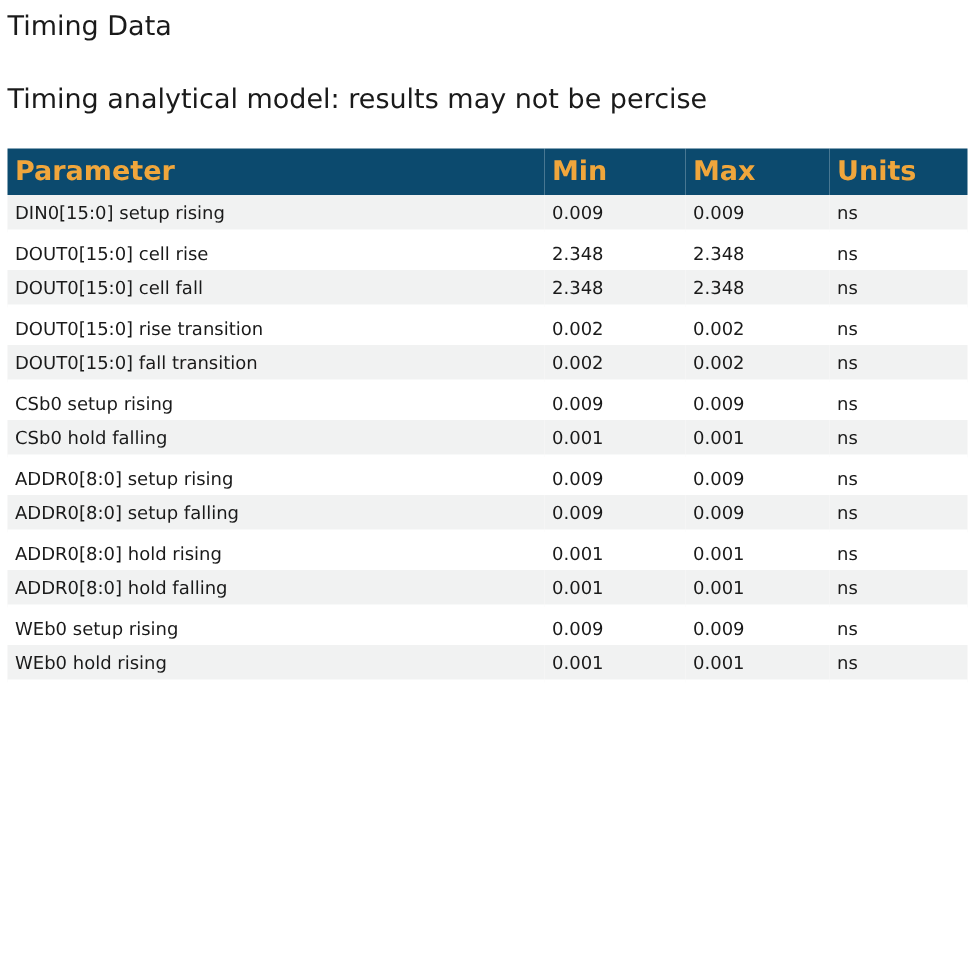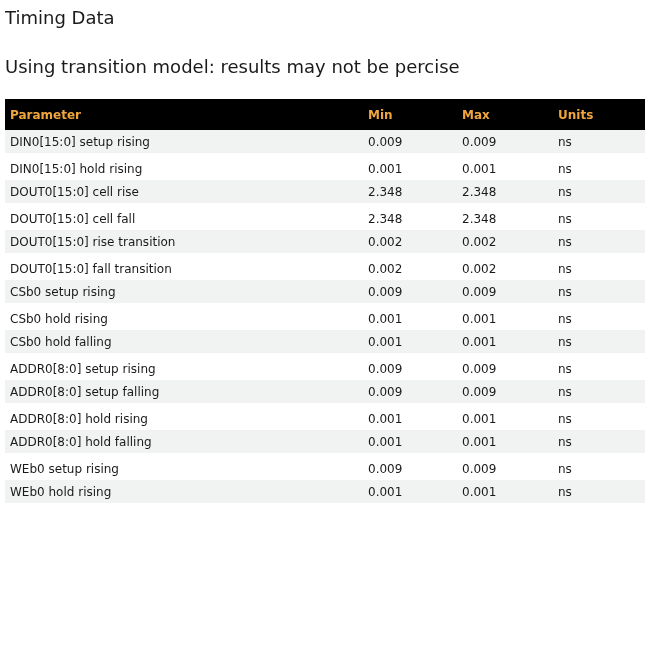--- a/index.html
+++ b/index.html
@@ -36,24 +36,24 @@
     width: 640px;
     margin-top: 21px;
     font-size: 12px;
     color: #1a1a1a;
   }
   table.timing-table col.c-param { width: 358px; }
   table.timing-table col.c-min   { width: 94px; }
   table.timing-table col.c-max   { width: 96px; }
   table.timing-table col.c-units { width: 92px; }
   table.timing-table thead th {
-    background: #000000;
+    background: #0c4a6e;
     color: #f0a63c;
     font-weight: bold;
-    font-size: 12px;
+    font-size: 18px;
     text-align: left;
     height: 31px;
     padding: 0 0 0 5px;
     vertical-align: middle;
   }
   table.timing-table tbody td {
     height: 25px;
     padding: 0 0 0 5px;
     vertical-align: middle;
     background: #ffffff;
@@ -61,21 +61,21 @@
   table.timing-table tbody tr:nth-child(odd) td {
     background: #f1f2f2;
     border-bottom: 4px solid #ffffff;
   }
 </style>
 </head>
 <body>
 
 <div class="container">
   <h1 class="page-title">Timing Data</h1>
-  <p class="page-subtitle">Using transition model: results may not be percise</p>
+  <p class="page-subtitle">Timing analytical model: results may not be percise</p>
 
   <table class="timing-table">
     <colgroup>
       <col class="c-param">
       <col class="c-min">
       <col class="c-max">
       <col class="c-units">
     </colgroup>
     <thead>
       <tr>
@@ -83,26 +83,20 @@
         <th>Min</th>
         <th>Max</th>
         <th>Units</th>
       </tr>
     </thead>
     <tbody>
         <tr>
           <td>DIN0[15:0] setup rising</td>
           <td>0.009</td>
           <td>0.009</td>
-          <td>ns</td>
-        </tr>
-        <tr>
-          <td>DIN0[15:0] hold rising</td>
-          <td>0.001</td>
-          <td>0.001</td>
           <td>ns</td>
         </tr>
         <tr>
           <td>DOUT0[15:0] cell rise</td>
           <td>2.348</td>
           <td>2.348</td>
           <td>ns</td>
         </tr>
         <tr>
           <td>DOUT0[15:0] cell fall</td>
@@ -119,26 +113,20 @@
         <tr>
           <td>DOUT0[15:0] fall transition</td>
           <td>0.002</td>
           <td>0.002</td>
           <td>ns</td>
         </tr>
         <tr>
           <td>CSb0 setup rising</td>
           <td>0.009</td>
           <td>0.009</td>
-          <td>ns</td>
-        </tr>
-        <tr>
-          <td>CSb0 hold rising</td>
-          <td>0.001</td>
-          <td>0.001</td>
           <td>ns</td>
         </tr>
         <tr>
           <td>CSb0 hold falling</td>
           <td>0.001</td>
           <td>0.001</td>
           <td>ns</td>
         </tr>
         <tr>
           <td>ADDR0[8:0] setup rising</td>

